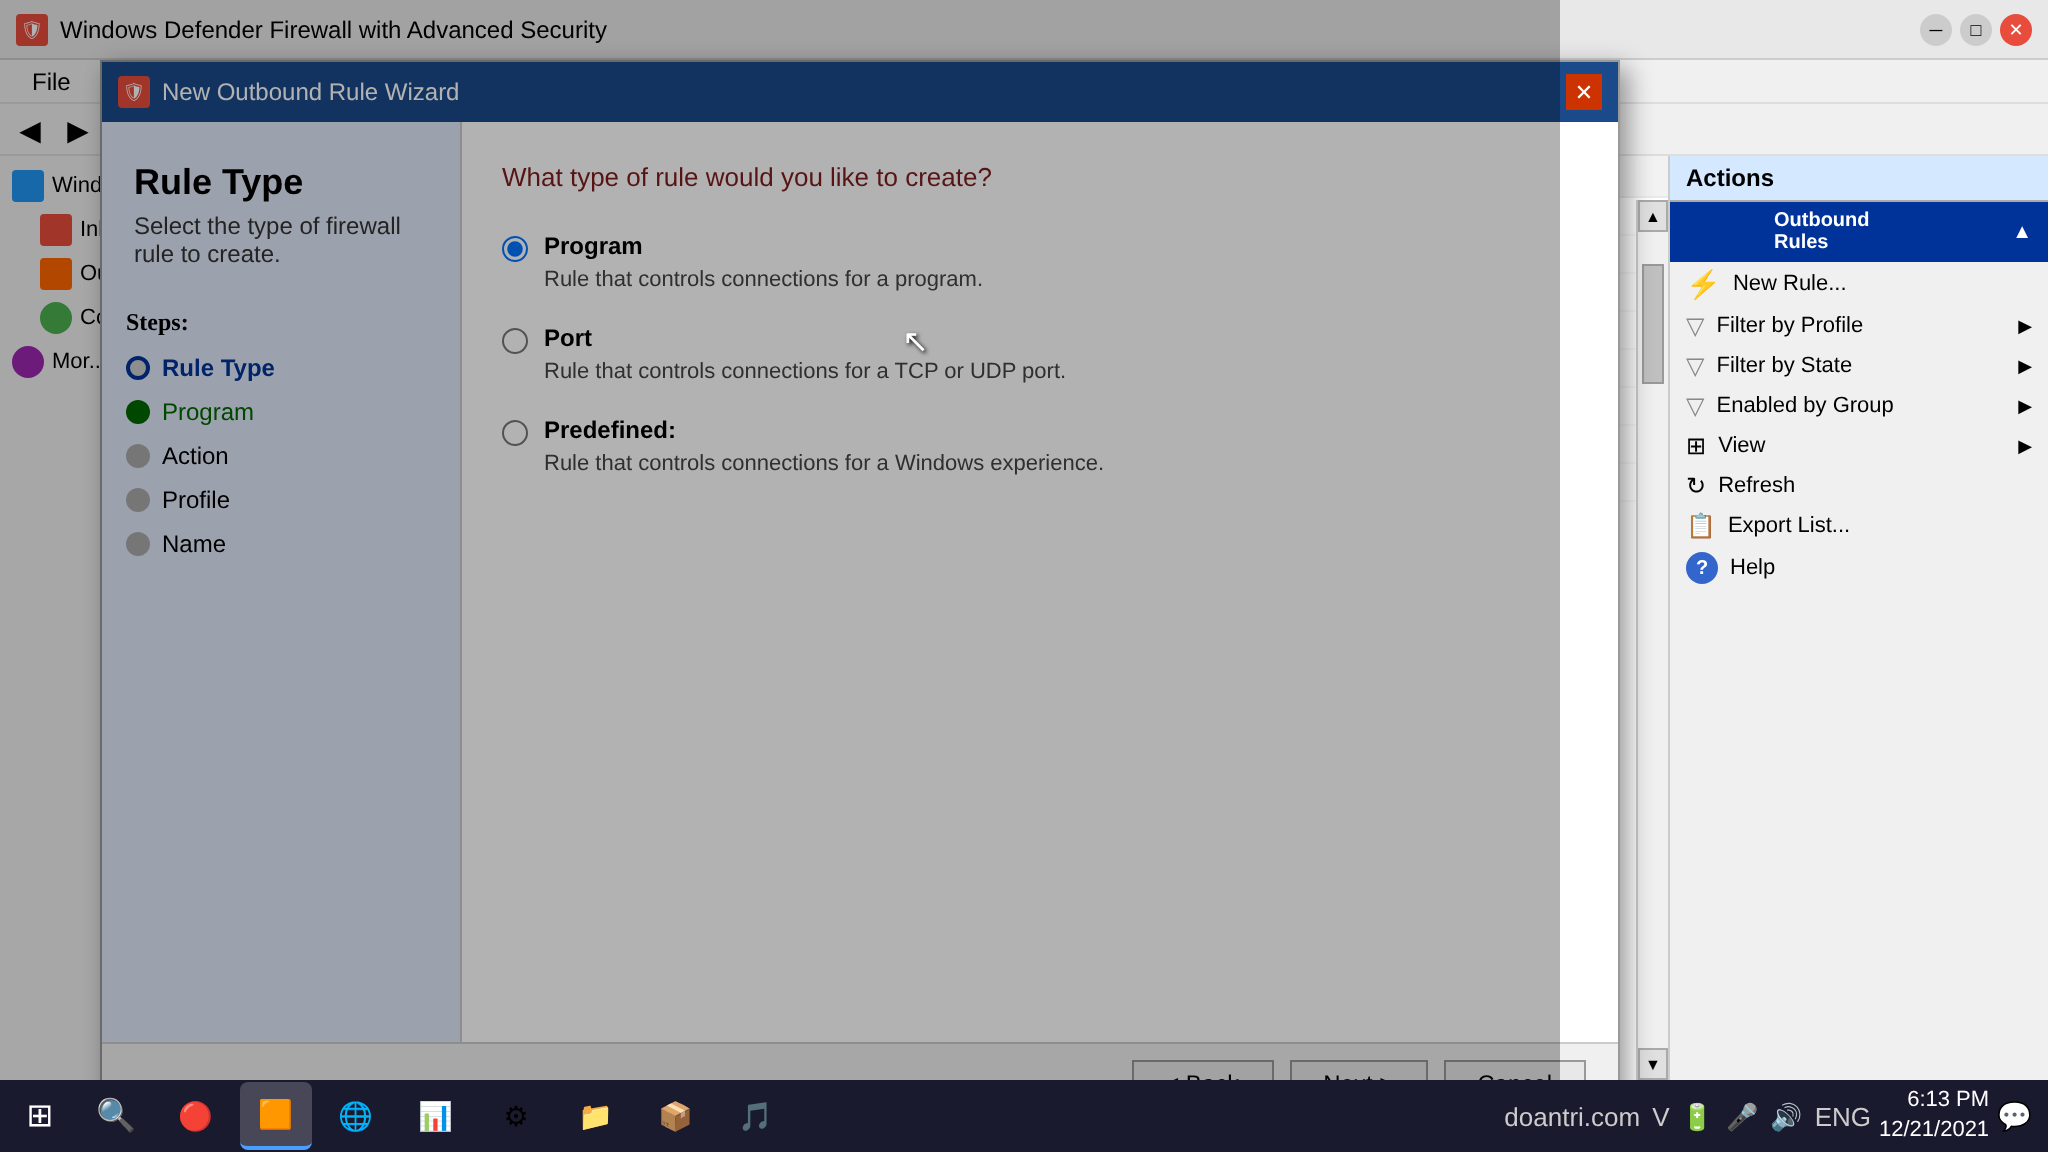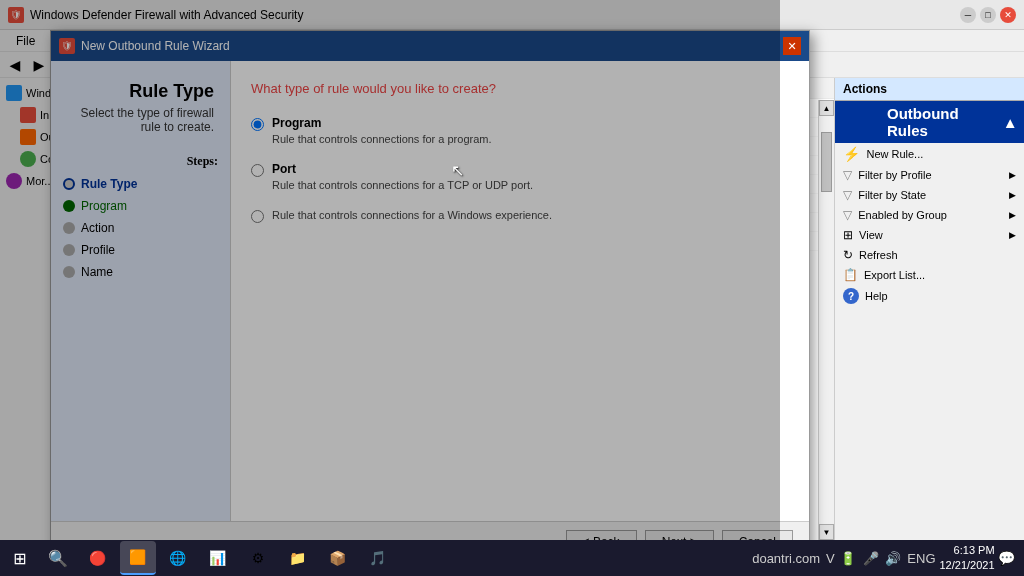--- a/index.html
+++ b/index.html
@@ -136,21 +136,21 @@
     .right-section-header {
       background: #003399;
       color: white;
       padding: 4px 8px;
       font-size: 11px;
       font-weight: bold;
       display: flex;
       align-items: center;
       justify-content: space-between;
     }
-    .right-section-header span { font-size: 15px; padding-left: 44px; }
+    .right-section-header span { font-size: 10px; padding-left: 44px; }
     .right-action-item {
       display: flex;
       align-items: center;
       padding: 3px 8px;
       font-size: 11px;
       cursor: pointer;
       gap: 6px;
     }
     .right-action-item .arrow { margin-left: auto; font-size: 9px; }
 
@@ -229,21 +229,20 @@
     }
     .dialog-body {
       display: flex;
       height: 460px;
     }
     .dialog-left {
       width: 180px;
       background: #e0e8f8;
       border-right: 1px solid #ccc;
       padding: 8px 0;
-      text-align: right;
     }
     .dialog-title {
       font-size: 18px;
       font-weight: bold;
       padding: 12px 16px 4px;
     }
     .dialog-subtitle {
       font-size: 12px;
       padding: 0 16px 12px;
       color: #333;
@@ -276,21 +275,21 @@
 
     .dialog-right {
       flex: 1;
       background: white;
       padding: 20px;
       position: relative;
     }
     .question-text {
       font-size: 13px;
       margin-bottom: 20px;
-      color: #ef4444;
+      color: #7f1d1d;
     }
     .radio-option {
       display: flex;
       align-items: flex-start;
       margin-bottom: 16px;
       gap: 8px;
     }
     .radio-option input[type="radio"] {
       margin-top: 2px;
     }
@@ -680,20 +679,21 @@
         <input type="radio" name="rule-type" style="">
         <div>
           <span class="radio-label">Port</span>
           <span class="radio-desc">Rule that controls connections for a TCP or UDP port.</span>
         </div>
       </div>
 
       <div class="radio-option">
         <input type="radio" name="rule-type" style="">
         <div style="width:100%;">
+          <span class="radio-label">Predefined:</span>
           <span class="radio-desc">Rule that controls connections for a Windows experience.</span>
         </div>
       </div>
 
 
       <div class="cursor" style="top:100px; left:220px; position:absolute; font-size:16px; pointer-events:none;">↖</div>
     </div>
   </div>
 
   <div class="dialog-footer">

